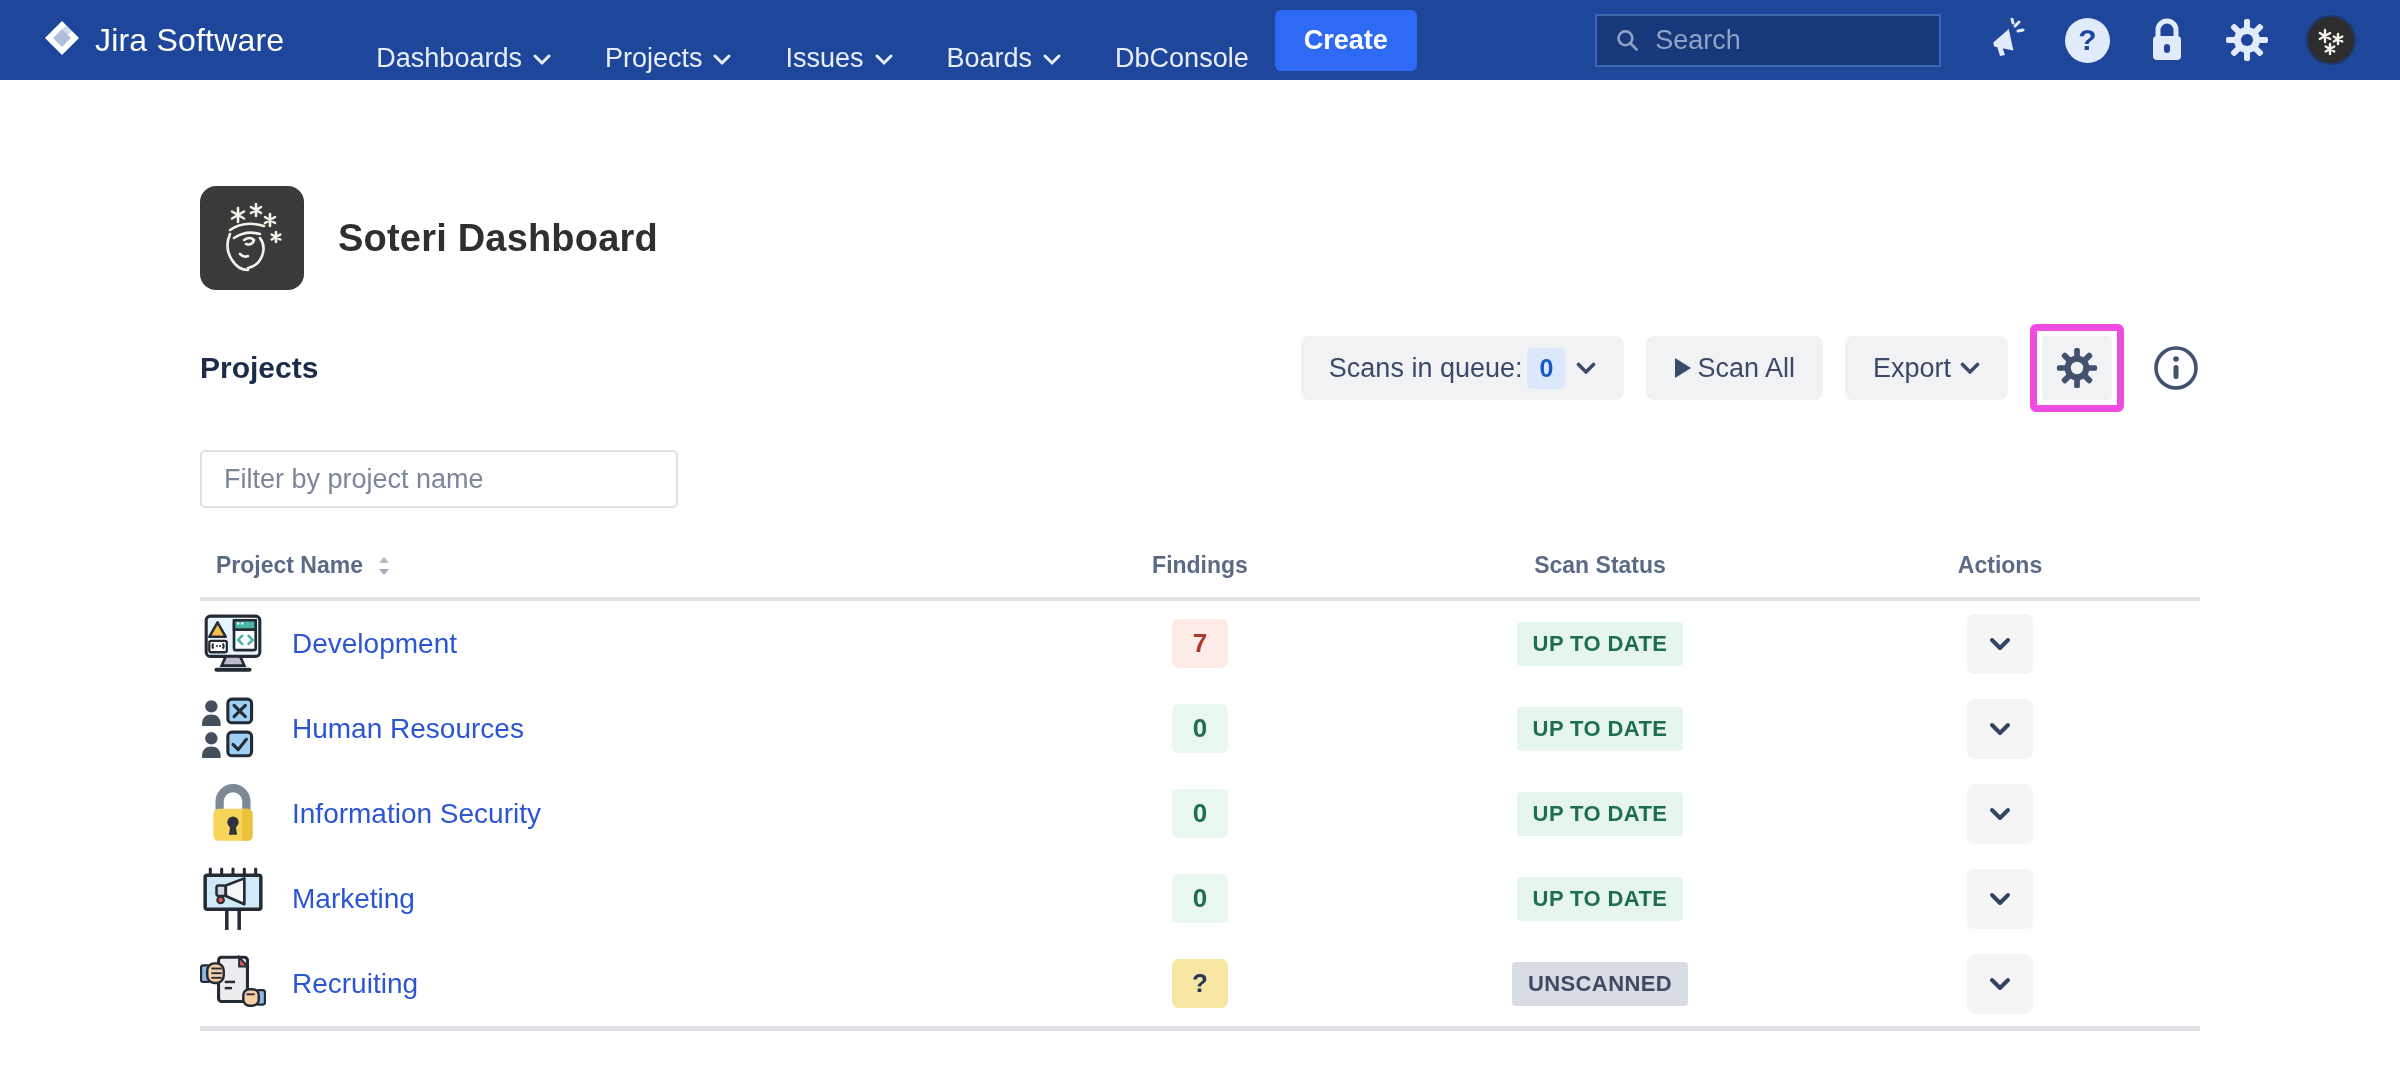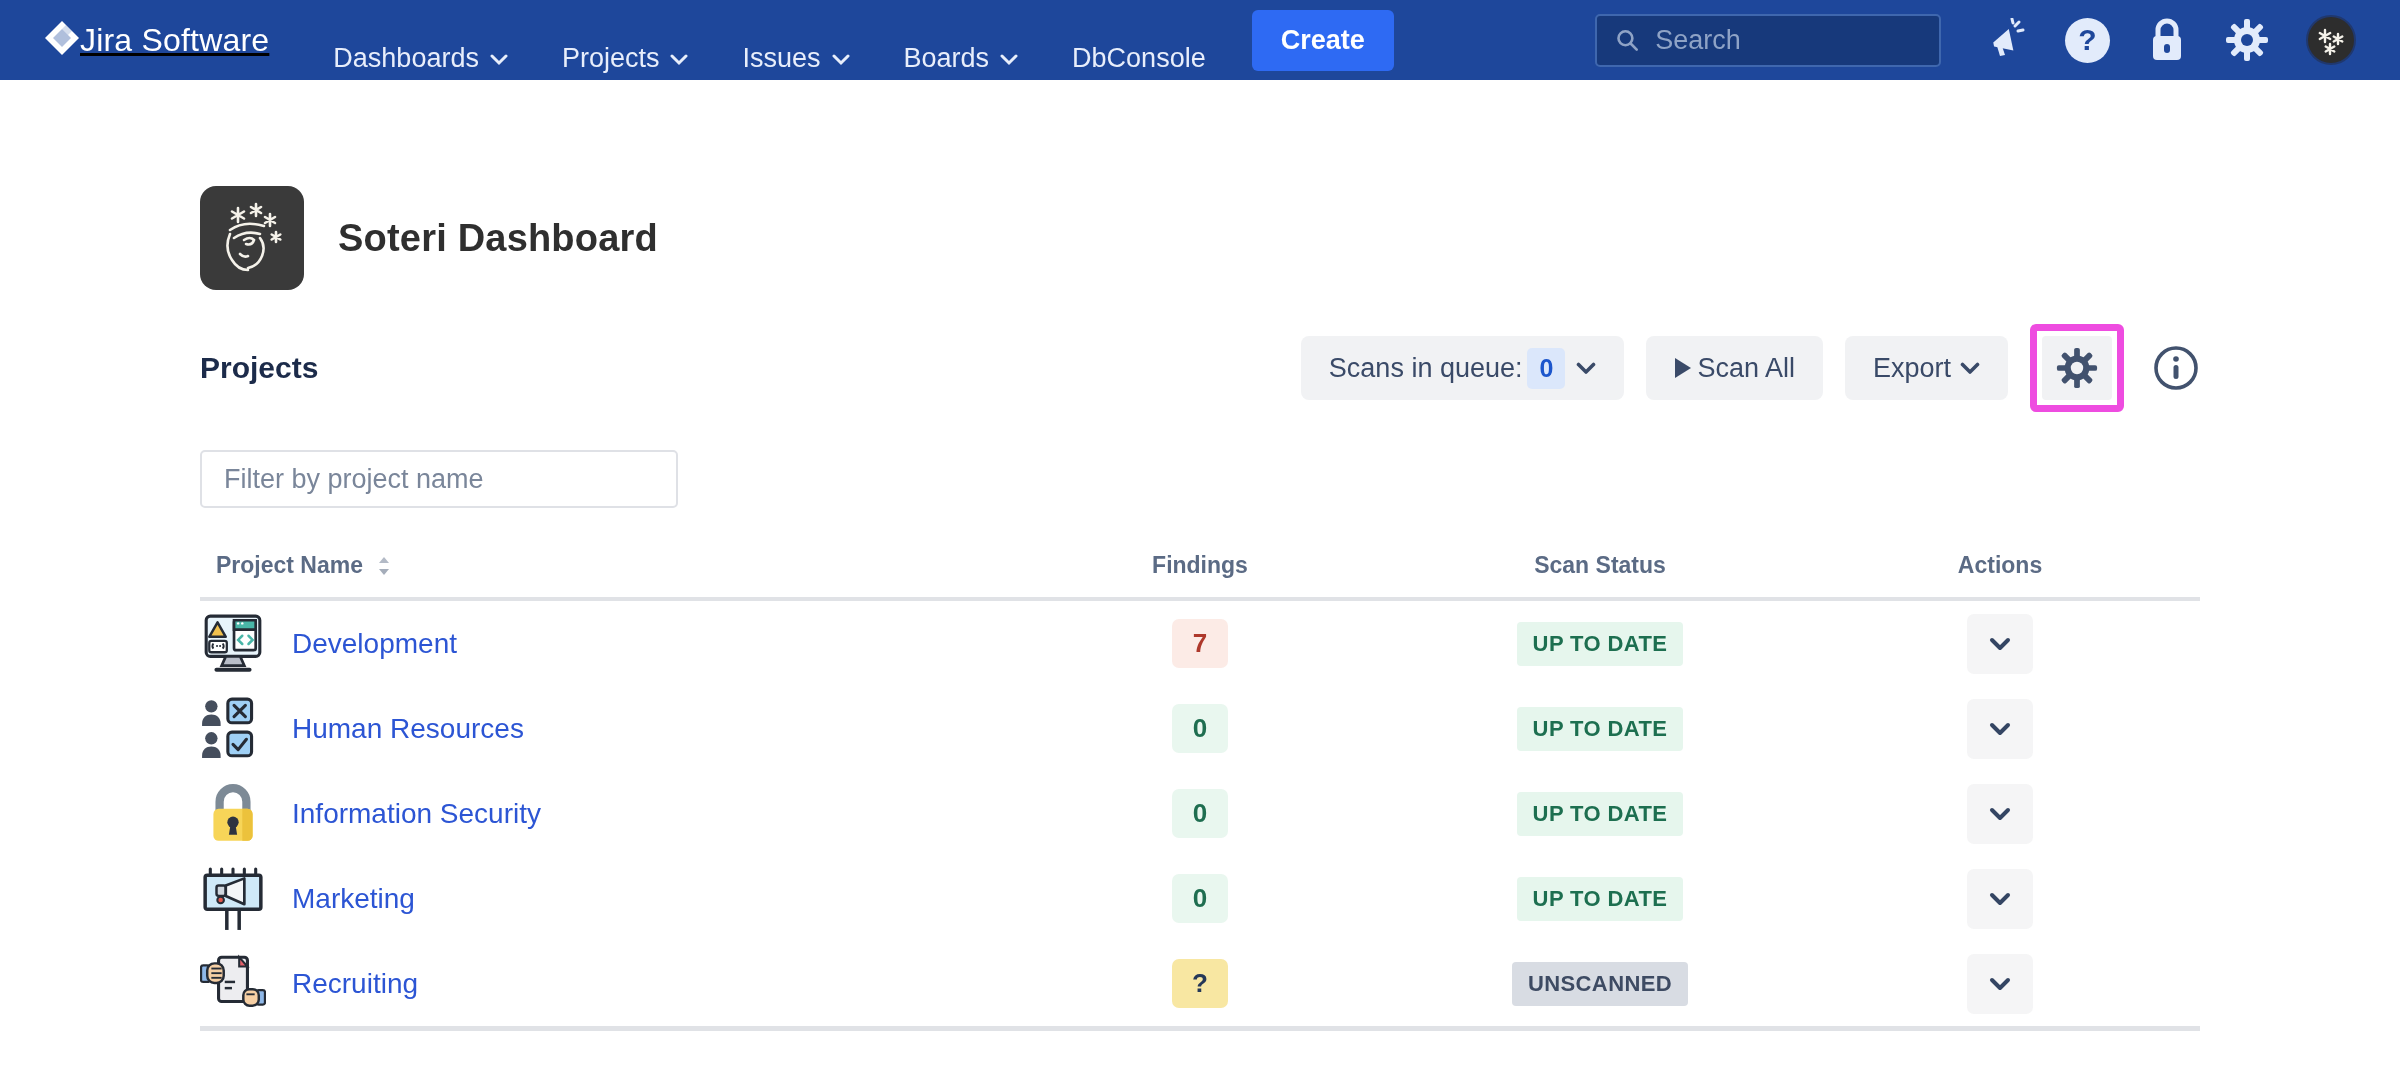--- a/index.html
+++ b/index.html
@@ -1,30 +1,30 @@
 <!DOCTYPE html>
 <html><head>
 <meta charset="utf-8">
 <style>
   * { margin:0; padding:0; box-sizing:border-box; }
   html,body { width:2400px; height:1066px; background:#fff; overflow:hidden;
     font-family:"Liberation Sans", sans-serif; }
 
   
   .nav { height:80px; background:#1e479b; display:flex; align-items:center; padding:0 44px; }
-  .brand { display:flex; align-items:center; margin-right:64px;text-decoration:underline; }
+  .brand { display:flex; align-items:center; gap:15px; margin-right:92px; }
   .brand-text { color:#fff; font-size:32px; font-weight:500; letter-spacing:.2px; }
   .nav-menu { display:flex; align-items:center; gap:54px; }
   .nav-item { display:flex; align-items:center; gap:11px; color:#e8eefb; font-size:27px; cursor:pointer;margin-top:36px; }
   .nav-chev { margin-top:3px; }
-  .create-btn { margin-left:46px; background:#2e6af3; color:#fff; font-size:27px; font-weight:700;
+  .create-btn { margin-left:26px; background:#2e6af3; color:#fff; font-size:27px; font-weight:700;
     border:none; border-radius:6px; padding:15px 29px; cursor:pointer;text-align:center; }
   .nav-spacer { flex:1; }
   .nav-search { display:flex; align-items:center; gap:16px; width:346px; height:53px;
-    background:#17397b; border:2px solid #3f67ae; border-radius:5px; padding:0 18px; margin-right:44px; }
+    background:#17397b; border:2px solid #3f67ae; border-radius:0; padding:0 18px; margin-right:44px; }
   .nav-search input { background:transparent; border:none; outline:none; color:#dce6f8;
     font-size:27px; width:100%; font-family:"Liberation Sans",sans-serif; }
   .nav-search input::placeholder { color:#8fa3c6; }
   .nav-icons { display:flex; align-items:center; gap:36px; }
   .nav-icon-btn { background:none; border:none; cursor:pointer; display:flex; align-items:center; justify-content:center; }
   .help-bubble { width:45px; height:45px; border-radius:50%; background:#e2ebfb; color:#1e479b;
     font-size:30px; font-weight:700; display:flex; align-items:center; justify-content:center; }
   .avatar { width:50px; height:50px; border-radius:50%; background:#2d2d2d; display:flex;
     align-items:center; justify-content:center; border:2px solid #20386e; }
 

